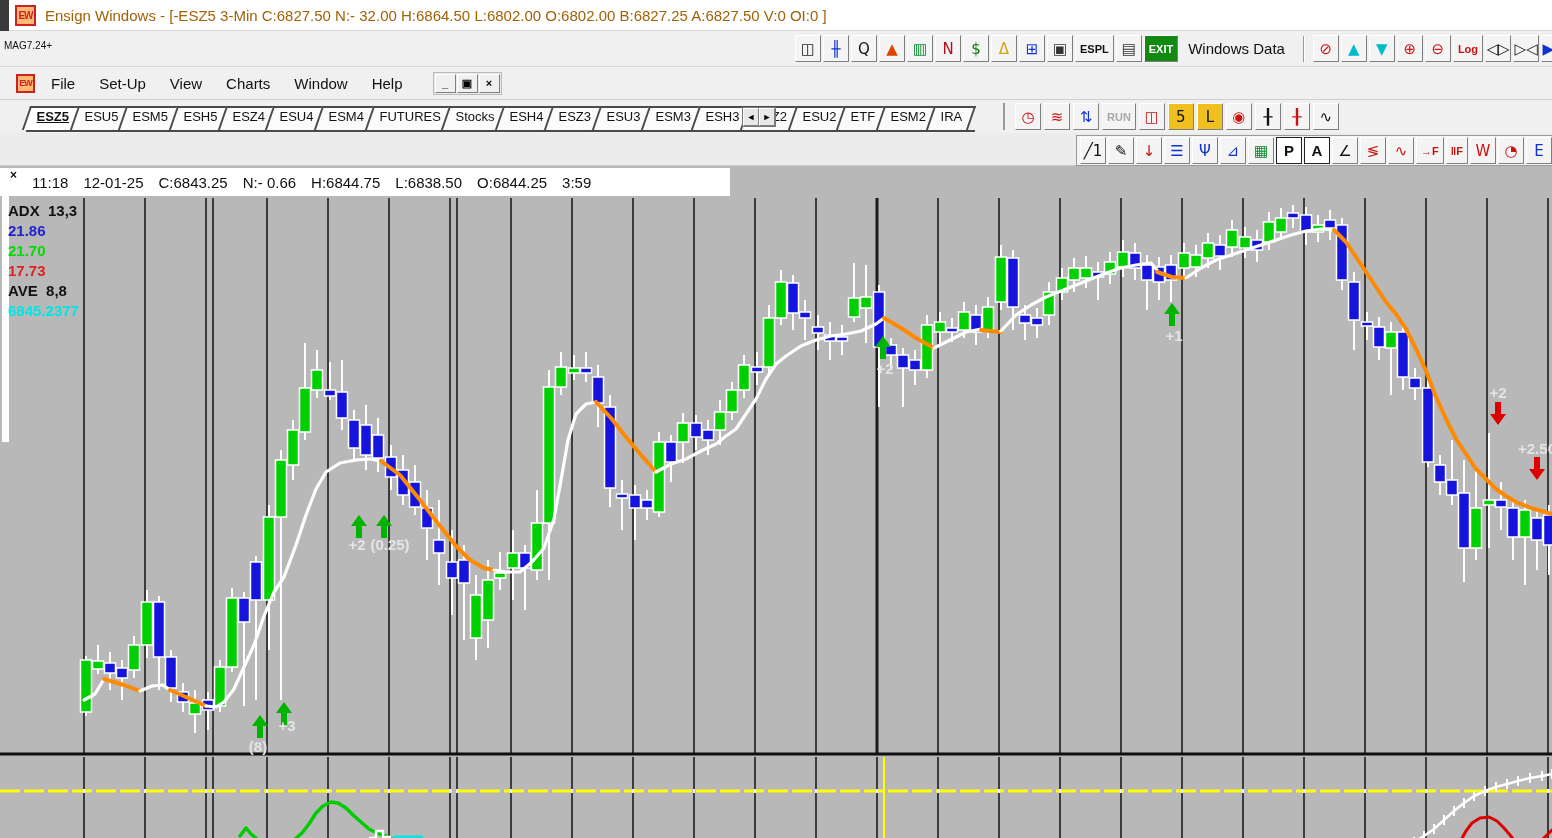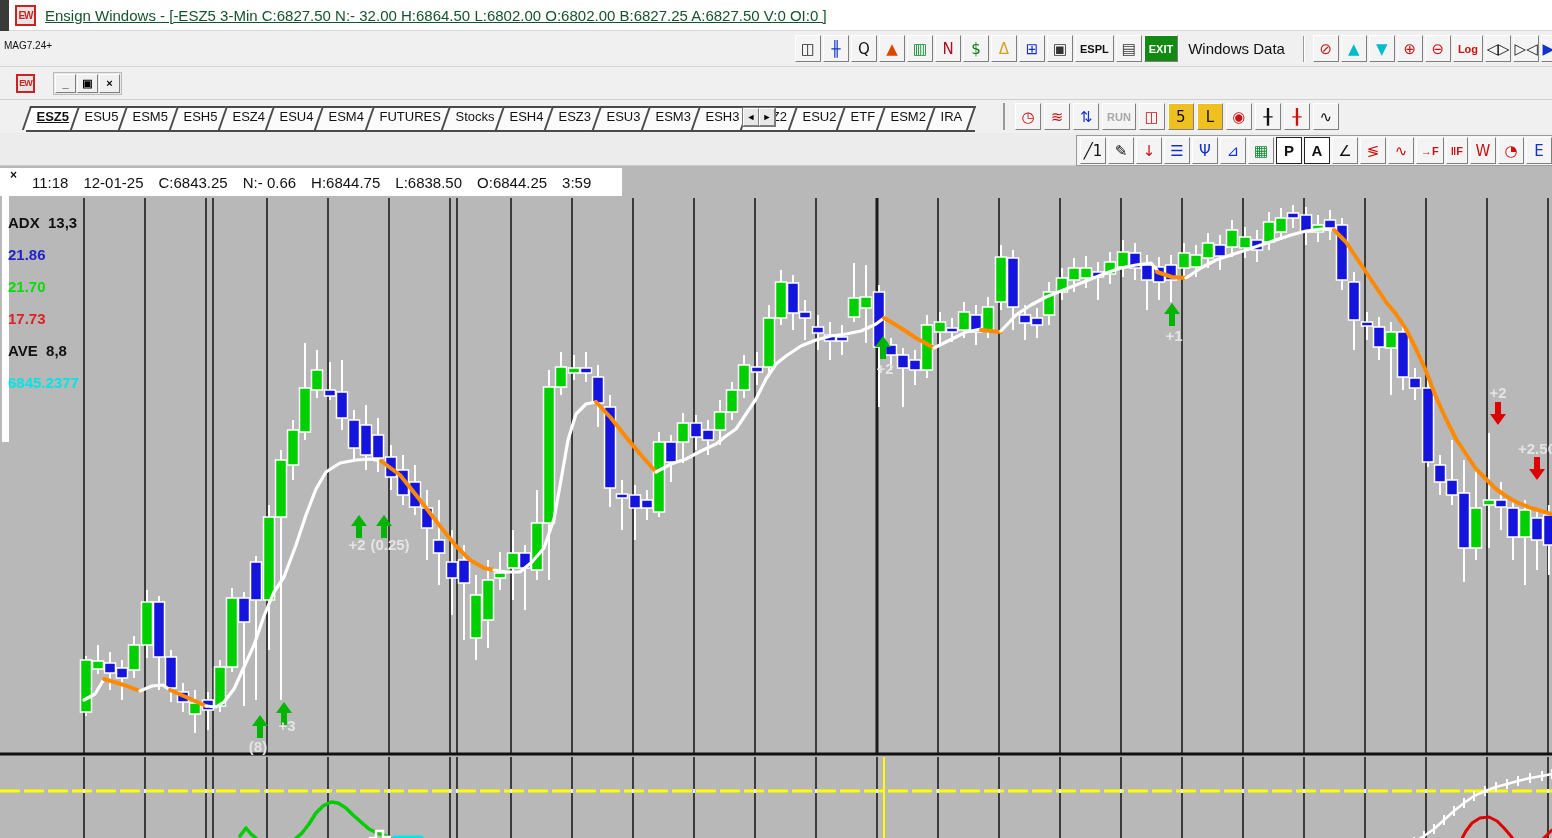--- a/index.html
+++ b/index.html
@@ -6,23 +6,23 @@
   html,body { margin:0; padding:0; }
   body {
     width:1552px; height:838px; position:relative; overflow:hidden;
     font-family:"Liberation Sans", sans-serif; background:#b8b8b8;
     -webkit-font-smoothing:antialiased;
   }
   
   .titlebar { position:absolute; left:0; top:0; width:1552px; height:31px; background:#ffffff;
     display:flex; align-items:center; gap:9px; padding-left:15px; border-bottom:1px solid #d9d9d9; z-index:4; }
   .corner-strip { position:absolute; left:0; top:0; width:9px; height:31px; background:#3a3a3a; z-index:5; }
-  .ew-badge { width:21px; height:21px; border:2px solid #cc2222; background:#e5e5e5; color:#cc2222;
+  .ew-badge { width:21px; height:21px; border:2px solid #cc2222; background:#fdba74; color:#cc2222;
     font-weight:bold; font-size:10px; line-height:17px; text-align:center; letter-spacing:-1px; flex:0 0 auto; }
-  .title-text { font-size:15px; color:#14532d; white-space:nowrap;text-decoration:underline; }
+  .title-text { font-size:15px; color:#a16207; white-space:nowrap; }
 
   .row2 { position:absolute; left:0; top:31px; width:1552px; height:36px; background:#f0f0f0;
     border-bottom:1px solid #d5d5d5; z-index:4; }
   .mag-label { position:absolute; left:4px; top:9px; font-size:10px; color:#111; }
   .toolbar-top { position:absolute; left:795px; top:4px; display:flex; align-items:center; gap:2px; }
   .tb { width:26px; height:27px; border:1px solid; border-color:#ffffff #7f7f7f #7f7f7f #ffffff;
     background:#f4f4f4; font-size:15px; line-height:24px; text-align:center; padding:0; cursor:default;
     font-family:"DejaVu Sans", sans-serif; }
   .tb.wide { width:auto; padding:0 4px; font-size:11px; font-weight:bold; font-family:"Liberation Sans",sans-serif; }
   .dl-label { font-size:15px; color:#111; margin:0 10px 0 8px; white-space:nowrap; }
@@ -52,28 +52,28 @@
     border-left:2px solid #9a9a9a; padding-left:10px; }
 
   .row5 { position:absolute; left:0; top:133px; width:1552px; height:33px; background:#ececec;
     border-bottom:1px solid #c9c9c9; z-index:4; }
   .draw-toolbar { position:absolute; left:1076px; top:2px; display:flex; align-items:center; gap:2px;
     background:#f4f4f4; border:1px solid #9a9a9a; padding:1px 3px; }
   .tb.boxed { border:1px solid #222; background:#fff; font-weight:bold; font-family:"Liberation Sans",sans-serif; }
 
   
   #chart-svg { position:absolute; left:0; top:0; z-index:1; }
-  .quote-bar { position:absolute; left:0; top:168px; width:622px; height:28px; background:#ffffff;
+  .quote-bar { position:absolute; left:0; top:168px; width:730px; height:28px; background:#ffffff;
     display:flex; align-items:center; gap:15px; padding-left:32px; z-index:3; font-size:15px; color:#111; }
   .quote-close { position:absolute; left:10px; top:169px; z-index:4; font-size:12px; font-weight:bold;
     color:#111; background:transparent; border:none; padding:0; line-height:12px; }
   .edge-strip { position:absolute; left:2px; top:190px; width:7px; height:252px; background:#ffffff; z-index:2; }
   .indicator-panel { position:absolute; left:8px; top:201px; z-index:3; font-size:15px; line-height:20px;
     font-weight:bold; letter-spacing:0; }
-  .indicator-line { white-space:pre;margin-top:12px; }
+  .indicator-line { white-space:pre; }
 </style>
 </head>
 <body>
 
 <svg id="chart-svg" width="1552" height="838">
     <rect x="0" y="166" width="1552" height="672" fill="#b8b8b8"></rect>
     <line x1="84" y1="198" x2="84" y2="754" stroke="#1c1c1c" stroke-width="1.6"></line>
     <line x1="84" y1="757" x2="84" y2="838" stroke="#1c1c1c" stroke-width="1.6"></line>
     <line x1="145" y1="198" x2="145" y2="754" stroke="#1c1c1c" stroke-width="1.6"></line>
     <line x1="145" y1="757" x2="145" y2="838" stroke="#1c1c1c" stroke-width="1.6"></line>
@@ -489,20 +489,28 @@
         <button class="tb wide" style="color: rgb(204, 17, 17);">Log</button>
         <button class="tb" style="color: rgb(17, 17, 17);">◁▷</button>
         <button class="tb" style="color: rgb(17, 17, 17);">▷◁</button>
         <button class="tb" style="color: rgb(17, 51, 204);">▶◀</button>
     </span>
   </div>
 </div>
 
 <div class="row3">
   <span class="ew-badge small">EW</span>
+  <span style="display:flex;">
+    <span class="menu-item">File</span>
+      <span class="menu-item">Set-Up</span>
+      <span class="menu-item">View</span>
+      <span class="menu-item">Charts</span>
+      <span class="menu-item">Window</span>
+      <span class="menu-item">Help</span>
+  </span>
   <span class="win-btns">
     <span style="display:flex;gap:1px;">
       <button class="win-btn">_</button>
         <button class="win-btn">▣</button>
         <button class="win-btn">×</button>
     </span>
   </span>
 </div>
 
 <div class="row4">

